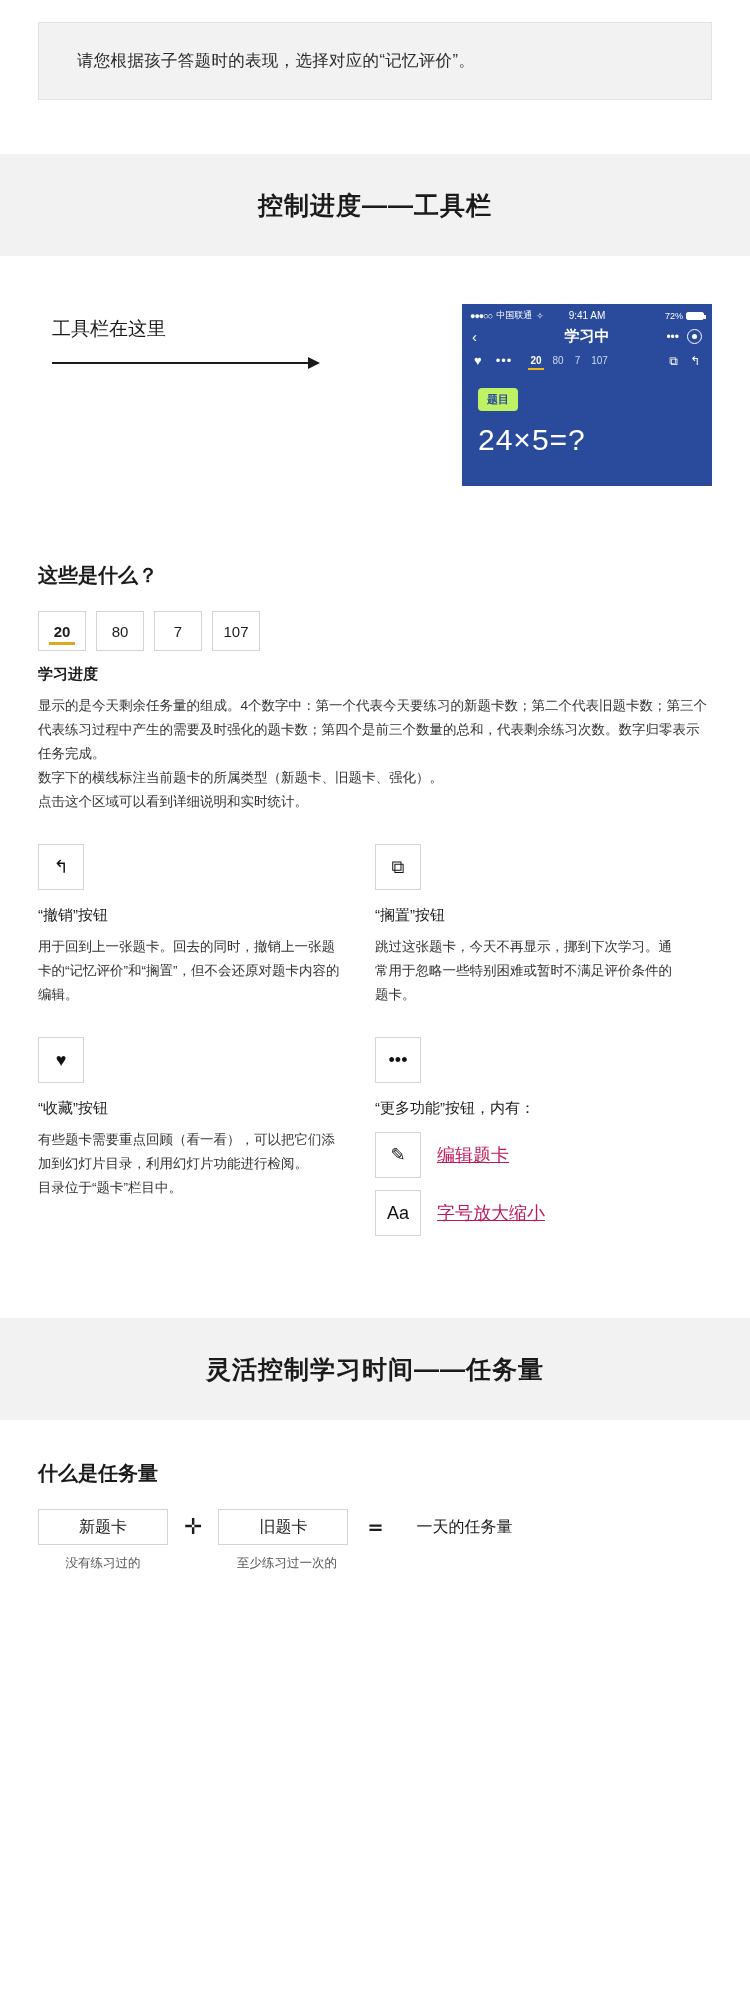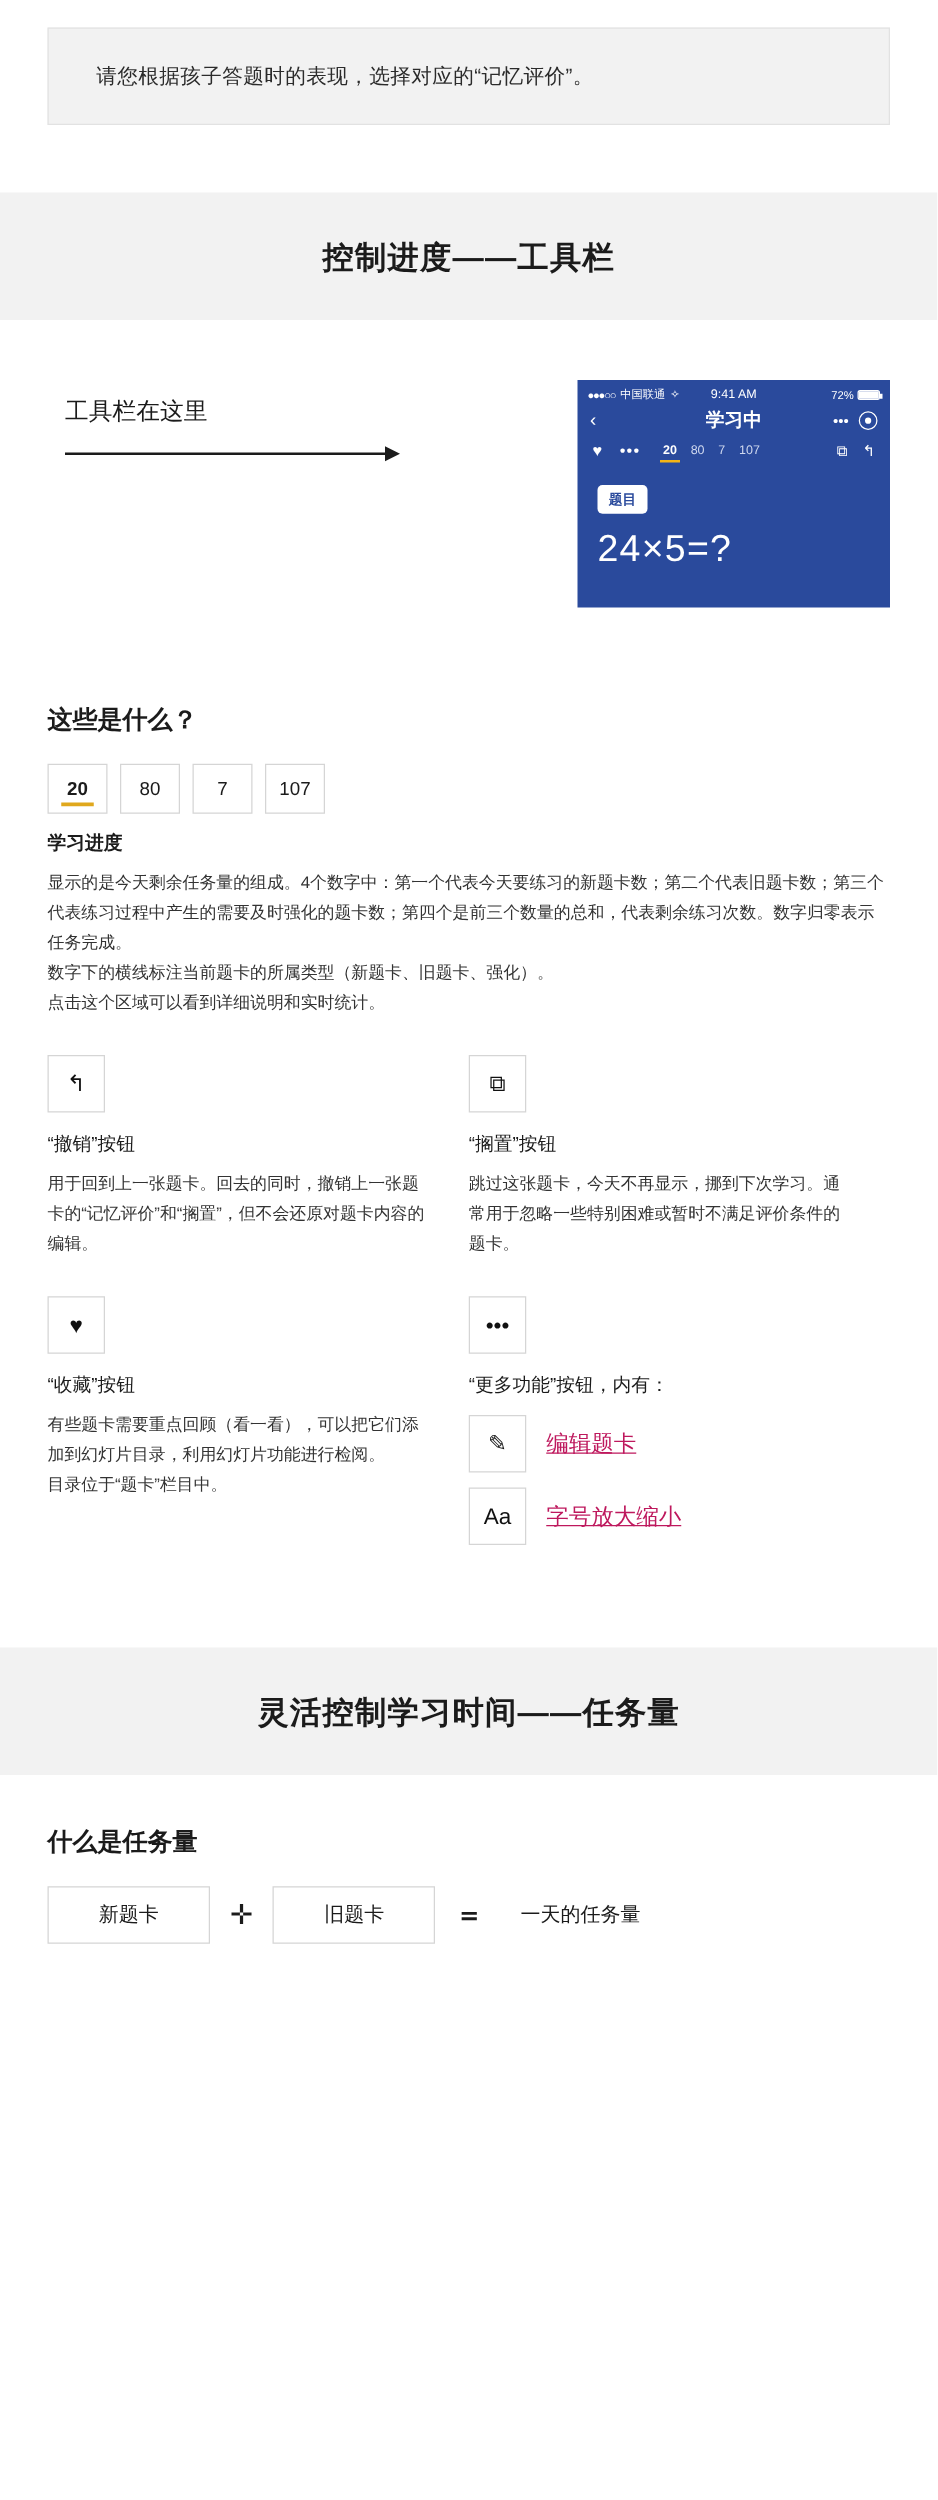--- a/index.html
+++ b/index.html
@@ -151,21 +151,21 @@
   .toolrow .nums span { font-size: 10px; color: #cfd8ef; }
   .toolrow .nums span.act { color: #fff; font-weight: bold; position: relative; }
   .toolrow .nums span.act::after {
     content: ""; position: absolute; left: -2px; right: -2px; bottom: -4px;
     height: 2px; background: #f3b416;
   }
   .toolrow .rightgrp { margin-left: auto; display: flex; gap: 12px; font-size: 12px; }
 
   .phone .tag {
     margin: 20px 0 0 16px;
-    background: #ffffff;
+    background: #bef264;
     color: #2a4a9c;
     font-size: 11px;
     font-weight: bold;
     padding: 4px 9px;
     border-radius: 4px;
     display: inline-block;
   }
   .phone .question {
     margin: 12px 0 0 16px;
     font-size: 30px;
@@ -234,21 +234,21 @@
   .more-item .sq-icon { margin-right: 16px; }
   .more-item span.lbl { font-size: 18px; color: #be185d; text-decoration: underline; }
 
   
   .formula {
     display: flex;
     align-items: center;
     margin-top: 22px;
   }
   .fbox {
-    width: 130px; height: 46px;
+    width: 130px; height: 36px;
     border: 1px solid #d5d5d5;
     display: flex; align-items: center; justify-content: center;
     font-size: 16px; color: #1b1b1b;
     background: #fff;
   }
   .op { font-size: 22px; font-weight: bold; margin: 0 16px; color: #1b1b1b; }
   .result { font-size: 16px; color: #1b1b1b; margin-left: 14px; }
   .fcaps { display: flex; margin-top: 10px; font-size: 12.5px; color: #555; }
   .fcaps .c1 { width: 130px; text-align: center; }
   .fcaps .c2 { width: 130px; text-align: center; margin-left: 54px; }
@@ -379,13 +379,17 @@
   <h3 class="sub">什么是任务量</h3>
 
   <div class="formula">
     <div class="fbox">新题卡</div>
     <div class="op">✛</div>
     <div class="fbox">旧题卡</div>
     <div class="op">＝</div>
     <div class="result">一天的任务量</div>
   </div>
 
+  <div class="fcaps">
+    <div class="c1">没有练习过的</div>
+    <div class="c2">至少练习过一次的</div>
+  </div>
 </div>
 
 </body></html>

